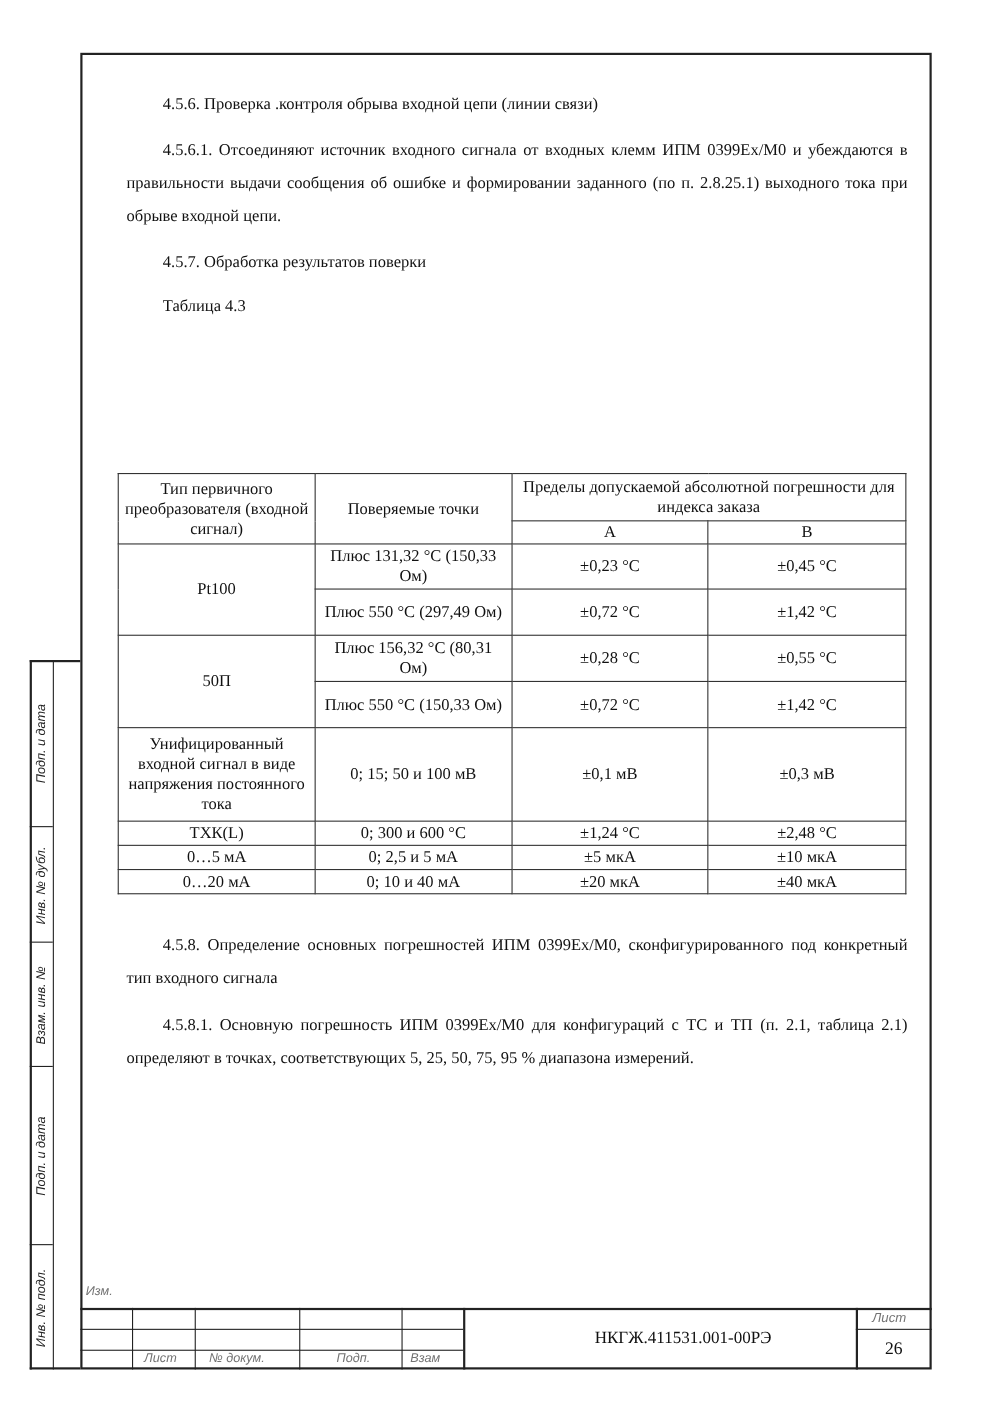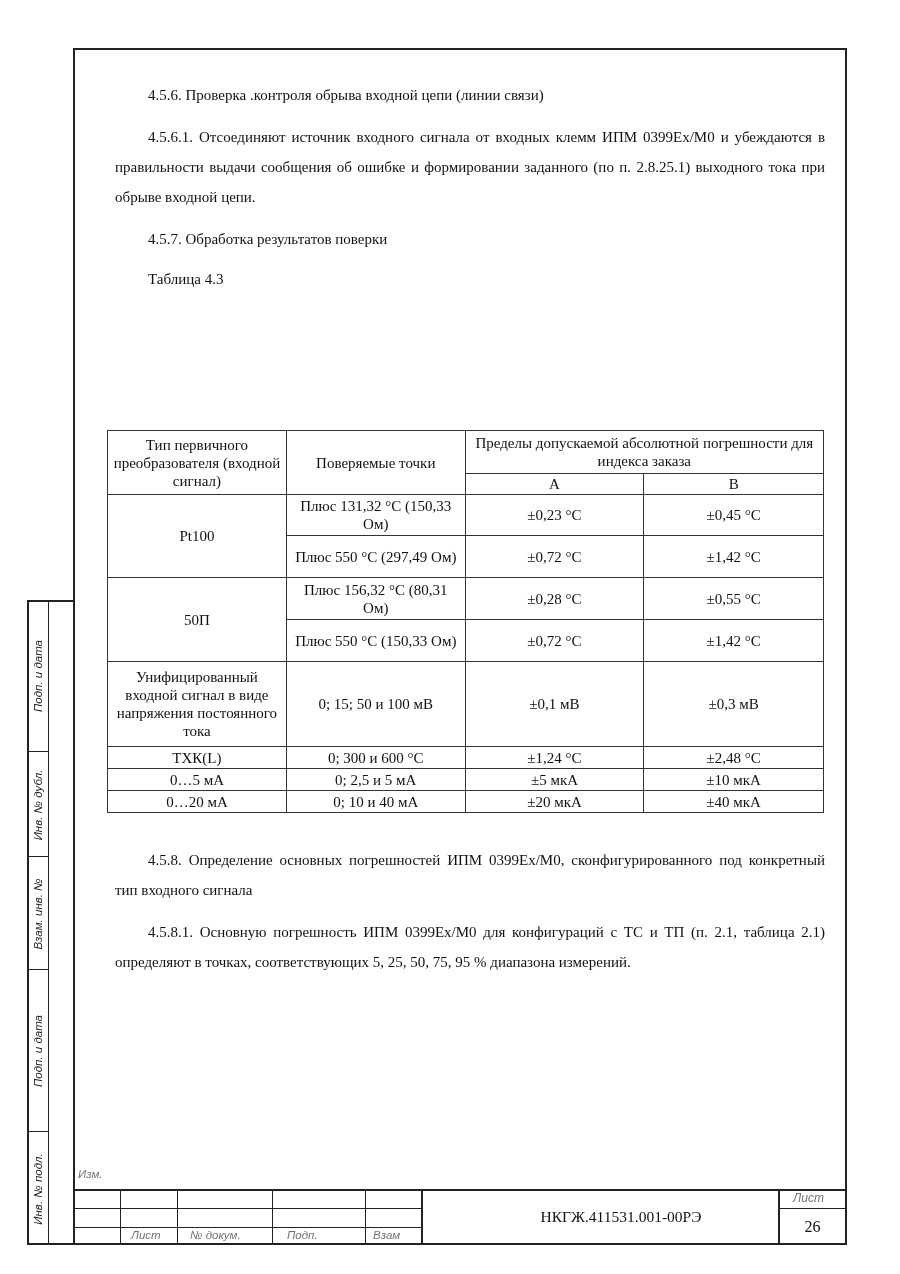--- a/index.html
+++ b/index.html
@@ -146,19 +146,19 @@
   <div class="stamp-line" style="left:120px;top:1189px;width:1px;height:56px"></div>
   <div class="stamp-line" style="left:177px;top:1189px;width:1px;height:56px"></div>
   <div class="stamp-line" style="left:272px;top:1189px;width:1px;height:56px"></div>
   <div class="stamp-line" style="left:365px;top:1189px;width:1px;height:56px"></div>
   <div class="stamp-line" style="left:421px;top:1189px;width:1.5px;height:56px"></div>
   <div class="stamp-line" style="left:778px;top:1189px;width:1.5px;height:56px"></div>
 
   <div class="stamp-text" style="left:78px;top:1168px">Изм.</div>
   <div class="stamp-text" style="left:131px;top:1229px">Лист</div>
   <div class="stamp-text" style="left:190px;top:1229px">№ докум.</div>
-  <div class="stamp-text" style="left:287px;top:1229px">Подп.</div>
+  <div class="stamp-text" style="left:306px;top:1229px">Подп.</div>
   <div class="stamp-text" style="left:373px;top:1229px">Взам</div>
 
   <div class="doc-code">НКГЖ.411531.001-00РЭ</div>
   <div class="stamp-text" style="left:793px;top:1191px;font-size:12px">Лист</div>
   <div class="sheet-num">26</div>
 </div>
 
 </body></html>

